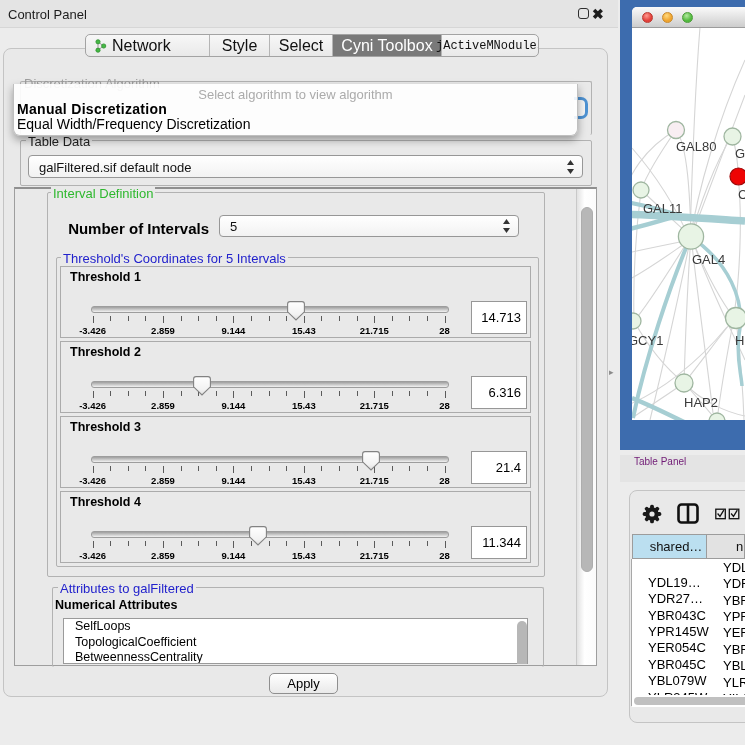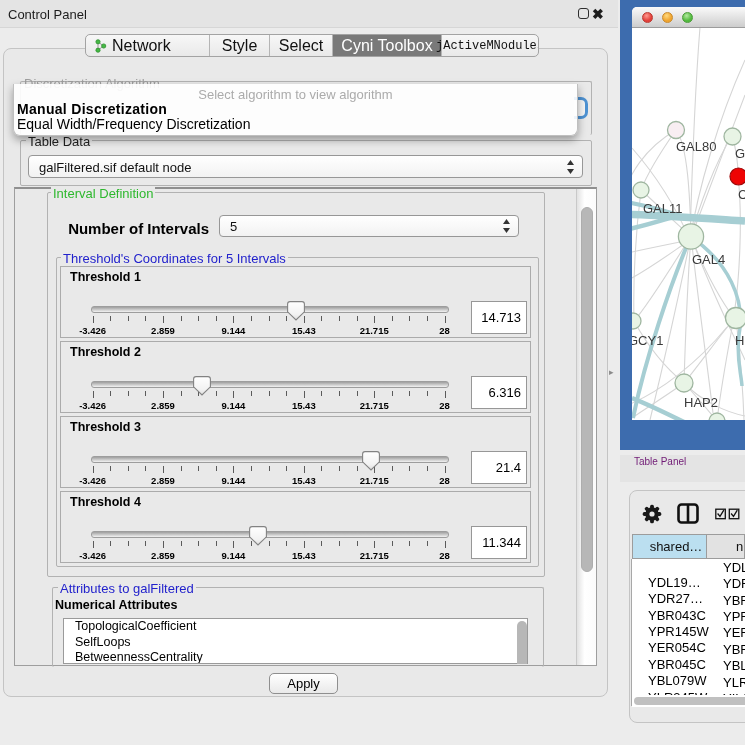--- a/index.html
+++ b/index.html
@@ -310,22 +310,22 @@
         </defs>
         <path d="M3,0.6 H15 Q17.4,0.6 17.4,3 V10.8 L9,18.9 L0.6,10.8 V3 Q0.6,0.6 3,0.6 Z" fill="url(#gth4)" stroke="#828282" stroke-width="1.1"></path>
       </svg>
     </div>
 
   <div class="abs group" style="left:52px;top:587px;width:490px;height:79px;border-bottom:none;">
     <span class="glabel" style="left:5px;color:#2222cc;">Attributes to galFiltered</span>
   </div>
   <div class="abs" style="left:55px;top:598px;font-size:12.5px;font-weight:bold;color:#000;">Numerical Attributes</div>
   <div class="abs" id="numlist">
+    <div>SelfLoops</div>
     <div>TopologicalCoefficient</div>
-    <div>SelfLoops</div>
     <div>BetweennessCentrality</div>
   </div>
   <div class="abs" id="listthumb"></div>
 
   <div class="abs" id="applybtn">Apply</div>
 
 
   <div class="abs" style="left:20px;top:81px;width:570px;height:53px;border:1px solid #b2b2b2;border-radius:2px;border-bottom:none;"></div>
   <div class="abs" id="ghost">Discretization Algorithm</div>
   <div class="abs" id="bluecombo"></div>

